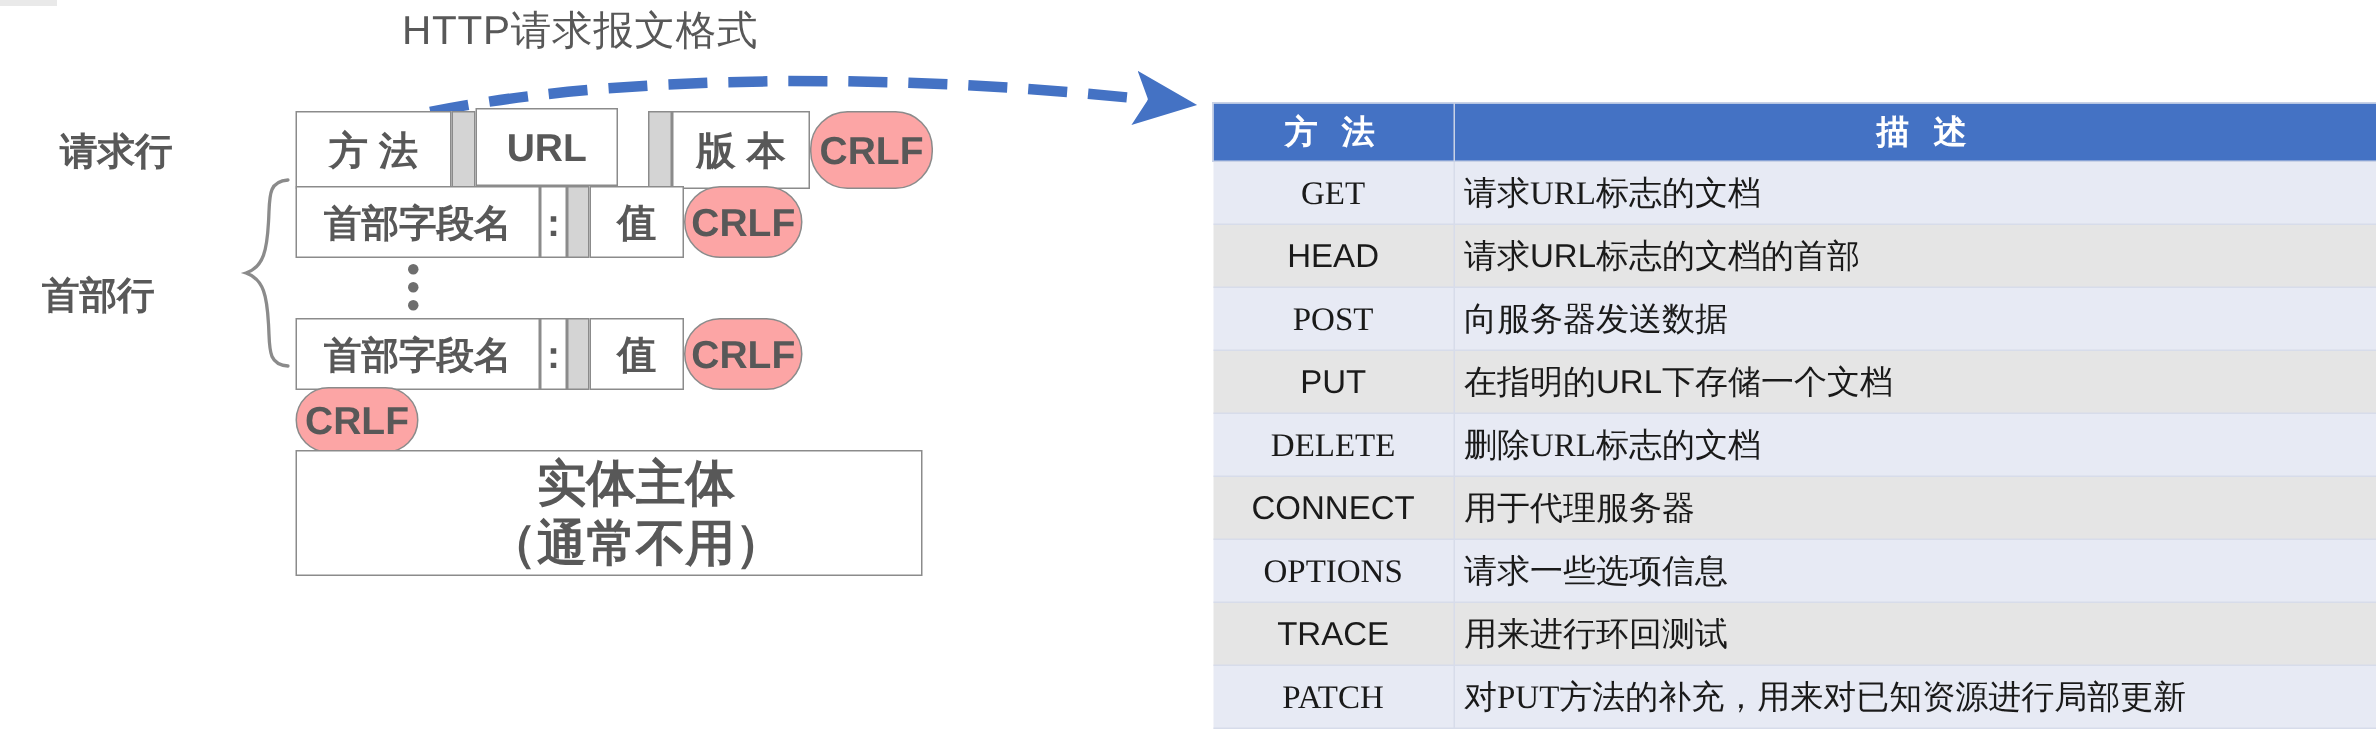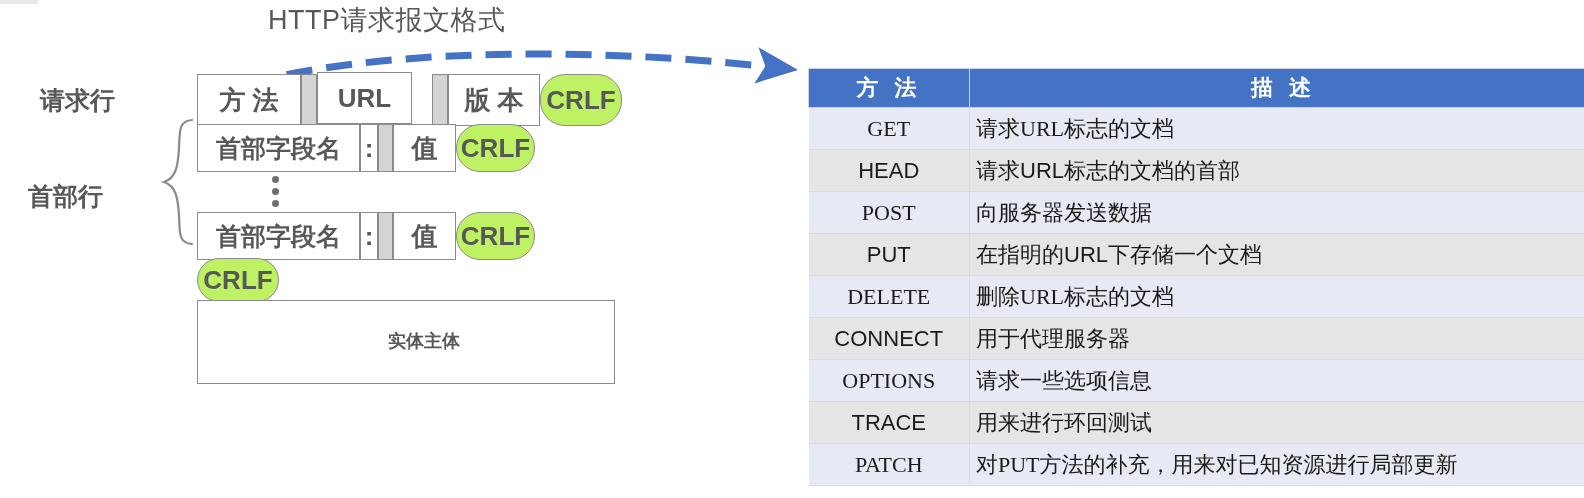--- a/index.html
+++ b/index.html
@@ -69,27 +69,27 @@
     border: 1.6px solid #8b8b8b;
     background: #ffffff;
     display: flex;
     align-items: center;
     justify-content: center;
     font-size: 26px;
     font-weight: bold;
     color: #585858;
     white-space: nowrap;
   }
-  .cell.shaded { background: #bef264; border-radius: 25px; }
+  .cell.shaded { background: #fca5a5; border-radius: 25px; }
   .cell.spacer { background: #d4d4d4; }
   .cell.plain  { background: #ffffff; }
   .cell.body-box {
     flex-direction: column;
     line-height: 1.22;
-    font-size: 18px;
+    font-size: 33px;
     padding-left: 36px;
   }
   .cell.body-box span { display: block; }
 
   .ellipsis-dots {
     position: absolute;
     left: 272px; top: 176px;
     display: flex;
     flex-direction: column;
     gap: 5px;
@@ -188,20 +188,21 @@
   <div class="cell plain" style="left:197px; top:212px; width:163px; height:48px; font-size:25px;">首部字段名</div>
   <div class="cell plain" style="left:360px; top:212px; width:18px; height:48px;">:</div>
   <div class="cell spacer" style="left:378px; top:212px; width:15px; height:48px;"></div>
   <div class="cell plain" style="left:393px; top:212px; width:63px; height:48px;">值</div>
   <div class="cell shaded" style="left:456px; top:212px; width:79px; height:48px;">CRLF</div>
 
   <div class="cell shaded" style="left:197px; top:258px; width:82px; height:44px;">CRLF</div>
 
   <div class="cell plain body-box" style="left:197px; top:300px; width:418px; height:84px;">
     <span>实体主体</span>
+    <span>（通常不用）</span>
   </div>
 </div>
 
 <table class="method-table">
   <thead>
     <tr>
       <th class="col-method">方 法</th>
       <th>描 述</th>
     </tr>
   </thead>

